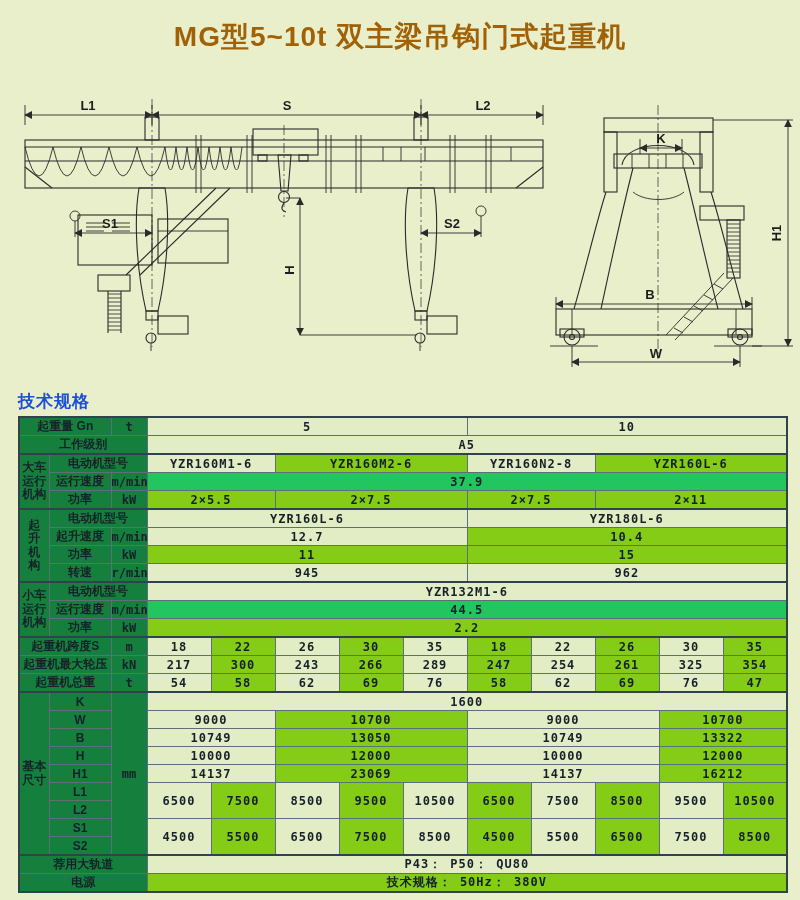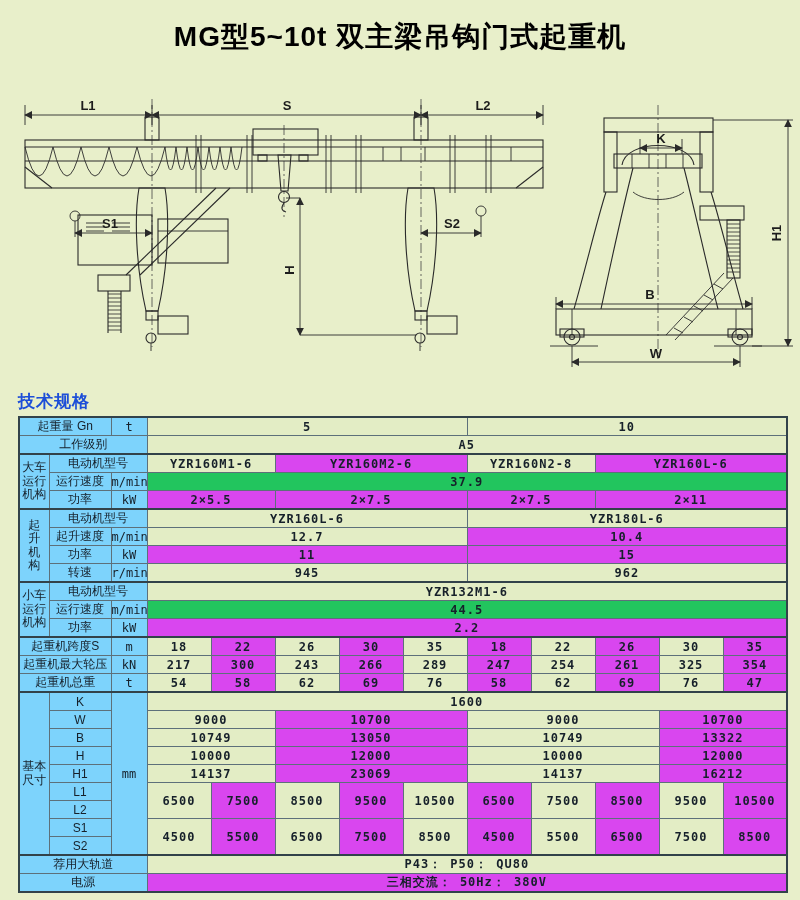--- a/index.html
+++ b/index.html
@@ -4,21 +4,21 @@
 <style>
   html,body{margin:0;padding:0;}
   body{
     width:800px;height:900px;
     background:#e8efca;
     font-family:"Liberation Sans",sans-serif;
     position:relative;
     overflow:hidden;
   }
   .page-title{
-    color:#000000;
+    color:#a16207;
     font-size:28px;
     font-weight:bold;
     text-align:center;
     margin:0;
     padding-top:18px;
     letter-spacing:1px;
   }
   .drawing{
     position:absolute;left:0;top:85px;width:800px;height:300px;
   }
@@ -40,40 +40,40 @@
     text-align:center;
     vertical-align:middle;
     padding:0;
     height:17px;
     font-size:12px;
     color:#16202a;
     overflow:hidden;
   }
   tr.sec td{border-top:2px solid #32424a;}
   td.lbl,td.grp,td.unit{
-    background:#7dd3fc;
-    font-weight:normal;
+    background:#15803d;
+    font-weight:bold;
   }
   td.grp{
     white-space:pre-line;
     line-height:1.12;
     font-size:12px;
   }
   td.unit{
     font-family:"DejaVu Sans Mono",monospace;
     font-size:11px;
   }
   td.g,td.b,td.p{
     font-family:"DejaVu Sans Mono",monospace;
     font-weight:bold;
     letter-spacing:1px;
     color:#25313a;
   }
   td.g{background:#e3edc5;}
-  td.b{background:#d946ef;}
+  td.b{background:#84cc16;}
   td.p{background:#22c55e;}
   .dim-text{
     font-family:"Liberation Sans",sans-serif;
     font-size:13px;font-weight:bold;fill:#1c1c1c;
   }
 </style>
 </head>
 <body>
 
 <h1 class="page-title">MG型5~10t 双主梁吊钩门式起重机</h1>
@@ -511,16 +511,16 @@
       </tr>
       <tr>
         <td class="lbl">S2</td>
       </tr>
       <tr class="sec">
         <td colspan="3" class="lbl">荐用大轨道</td>
         <td colspan="10" class="g">P43：  P50：  QU80</td>
       </tr>
       <tr>
         <td colspan="3" class="lbl">电源</td>
-        <td colspan="10" class="b">三相交流：  50Hz：  380V</td>
+        <td colspan="10" class="b">技术规格：  50Hz：  380V</td>
       </tr>
     </tbody>
 </table>
 
 </body></html>

